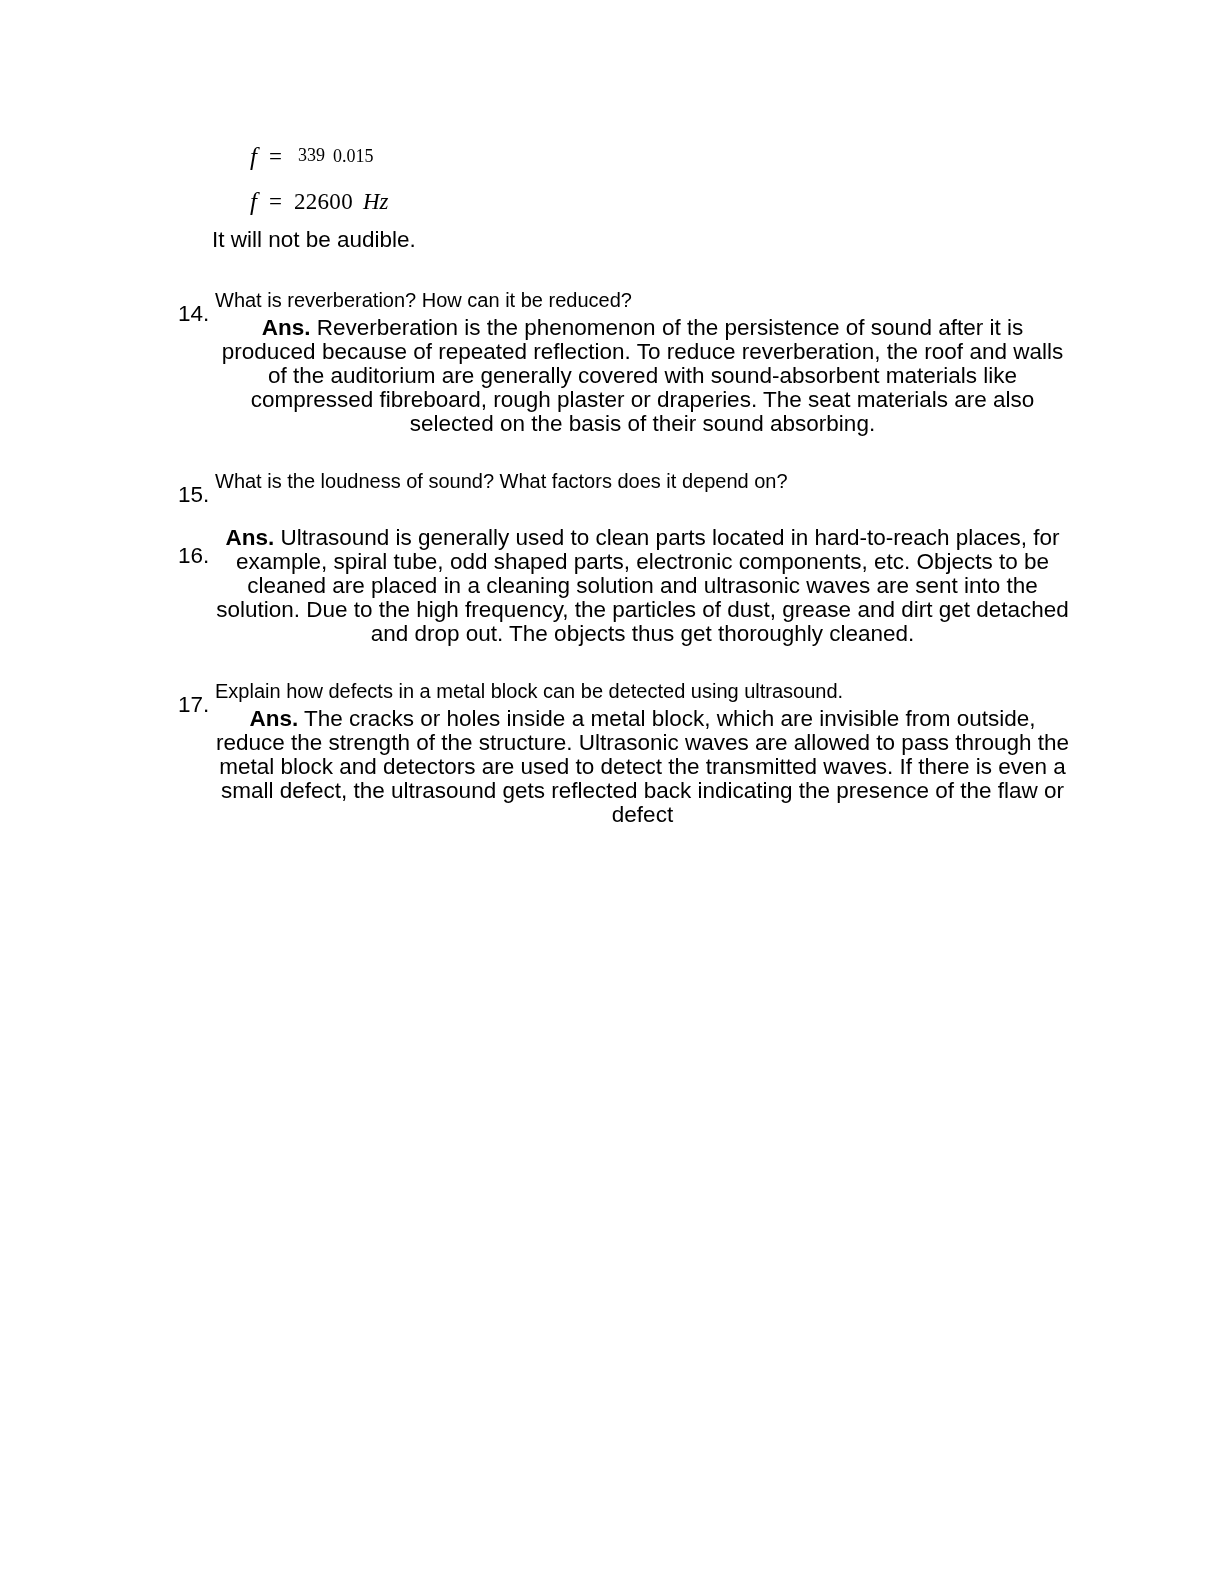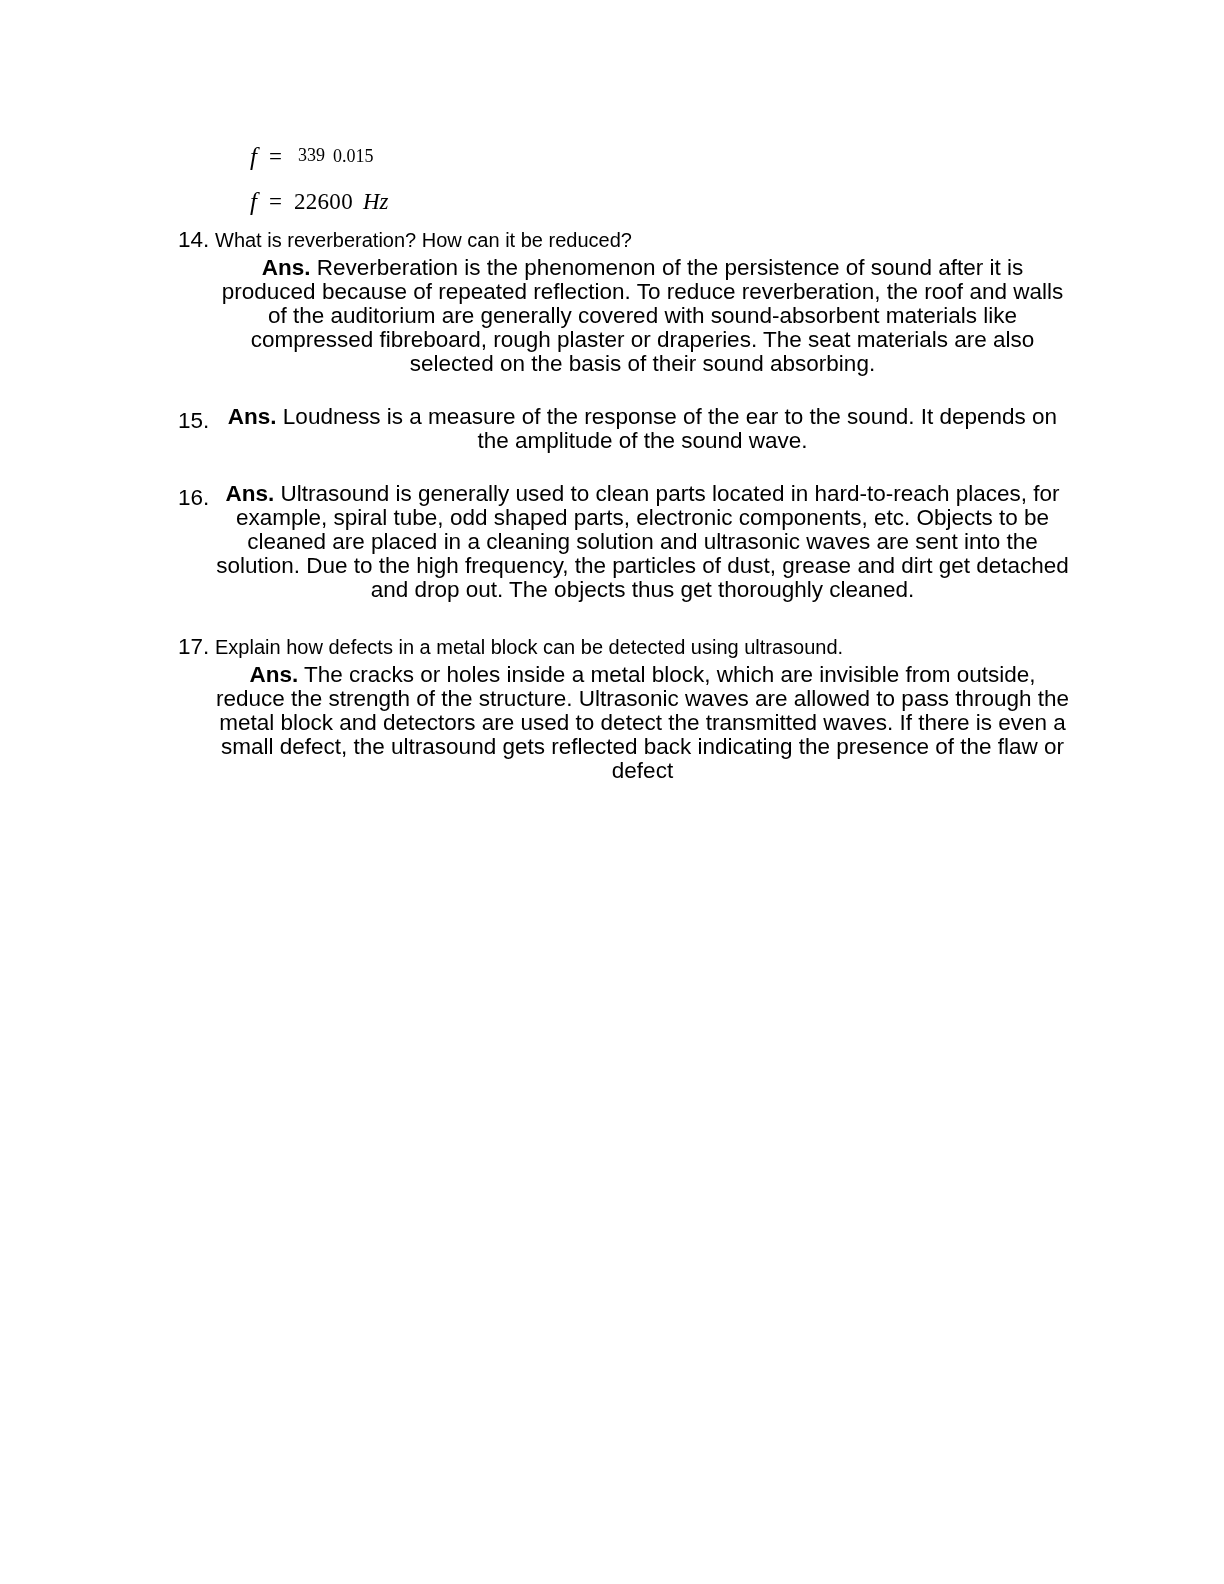--- a/index.html
+++ b/index.html
@@ -118,21 +118,21 @@
   .qa-item {
     position: relative;
     padding-left: 37px;
     margin-bottom: 29px;
   }
   .qa-item:last-child { margin-bottom: 4px; }
 
   .qa-number {
     position: absolute;
     left: 0;
-    top: 0;
+    top: 14px;
     font-size: 22.5px;
     line-height: 32px;
     white-space: nowrap;
   }
 
   .qa-question {
     font-size: 20px;
     line-height: 32px;
     margin: 0;
   }
@@ -166,32 +166,33 @@
         </span>
       </div>
       <div class="math-line line-2">
         <span class="mvar">f</span>
         <span class="meq">=</span>
         <span class="mnum">22600</span>
         <span class="munit">Hz</span>
       </div>
     </div>
 
+    <div class="plain-line">It will not be audible.</div>
 
     <ul class="qa-list">
 
       <li class="qa-item">
         <span class="qa-number">14.</span>
         <p class="qa-question">What is reverberation? How can it be reduced?</p>
         <p class="qa-answer"><span class="ans-label">Ans.</span><span> Reverberation is the phenomenon of the persistence of sound after it is produced because of repeated reflection. To reduce reverberation, the roof and walls of the auditorium are generally covered with sound-absorbent materials like compressed fibreboard, rough plaster or draperies. The seat materials are also selected on the basis of their sound absorbing.</span></p>
       </li>
 
       <li class="qa-item">
         <span class="qa-number">15.</span>
-        <p class="qa-answer"><span class="ans-label">Ans.</span><span> Loudness is a measure of the response of the ear to the sound. It depends on the amplitude of the sound wave.</span></p>
+        <p class="qa-question">What is the loudness of sound? What factors does it depend on?</p>
       </li>
 
       <li class="qa-item">
         <span class="qa-number">16.</span>
         <p class="qa-answer"><span class="ans-label">Ans.</span><span> Ultrasound is generally used to clean parts located in hard-to-reach places, for example, spiral tube, odd shaped parts, electronic components, etc. Objects to be cleaned are placed in a cleaning solution and ultrasonic waves are sent into the solution. Due to the high frequency, the particles of dust, grease and dirt get detached and drop out. The objects thus get thoroughly cleaned.</span></p>
       </li>
 
       <li class="qa-item">
         <span class="qa-number">17.</span>
         <p class="qa-question">Explain how defects in a metal block can be detected using ultrasound.</p>

